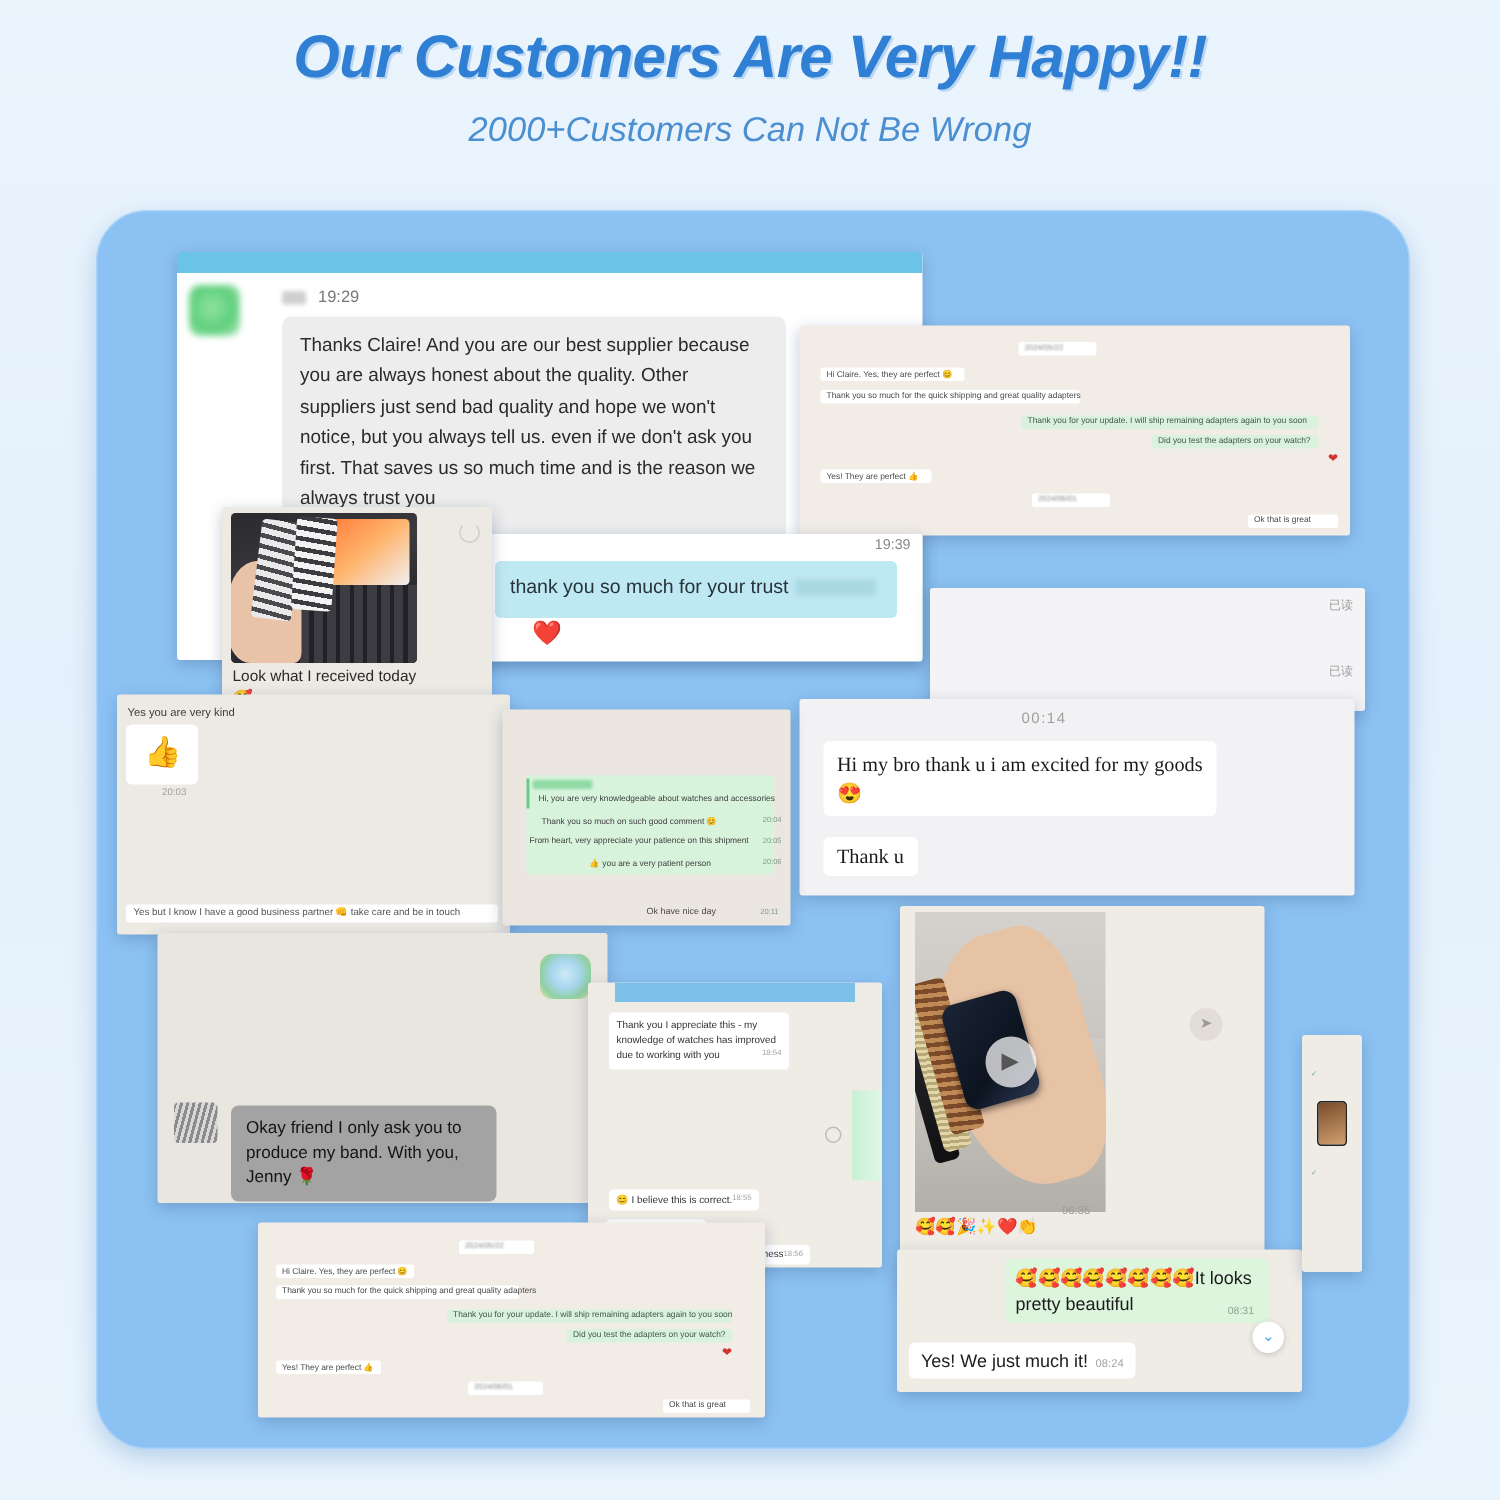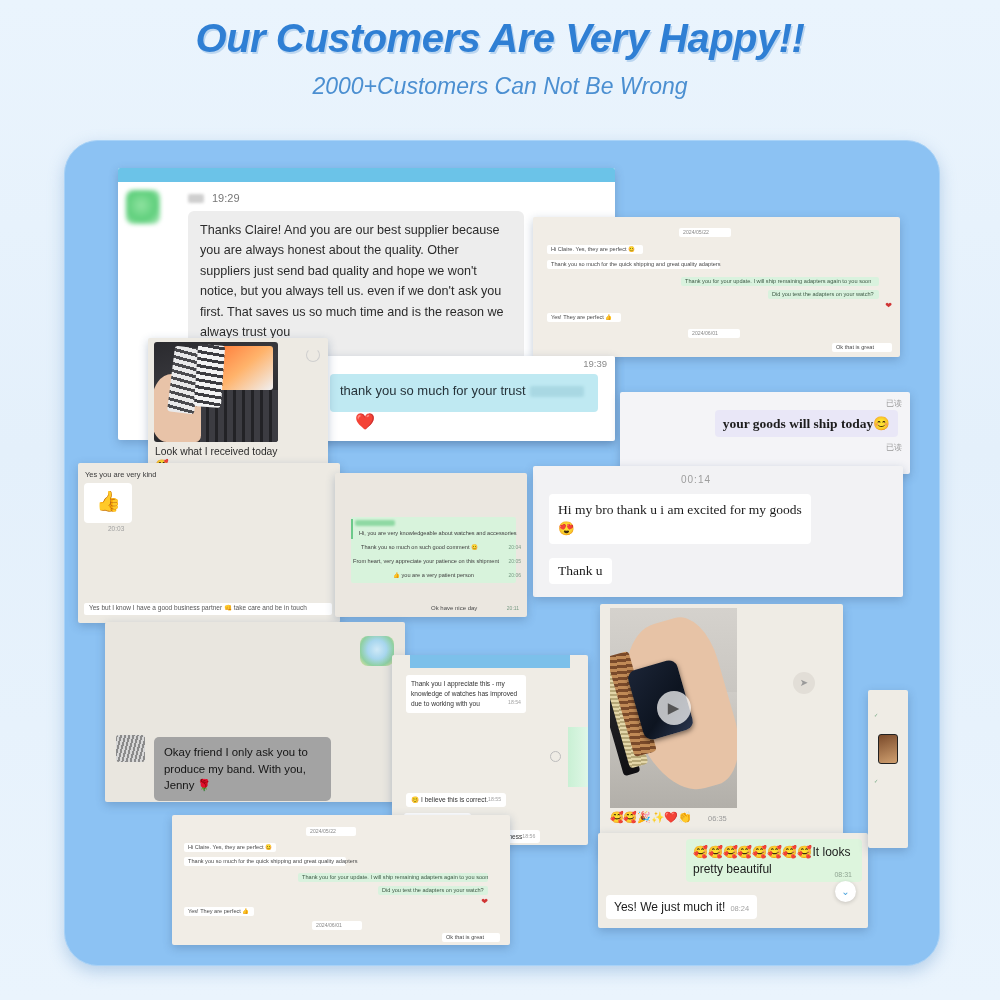--- a/index.html
+++ b/index.html
@@ -205,32 +205,32 @@
   #video-thumb .watch { position:absolute; left:20%; top:28%; width:40%; height:36%; background:linear-gradient(140deg,#1b2436,#0d1420 60%,#2b3750); border-radius:9px; transform:rotate(-16deg); box-shadow:0 2px 5px rgba(0,0,0,.5); }
   #video-thumb .bandA { position:absolute; left:8%; top:22%; width:18%; height:52%; background:repeating-linear-gradient(10deg,#7a4a2a 0 3px,#c08a56 3px 6px); transform:rotate(-16deg); border-radius:4px; }
   #video-thumb .bandB { position:absolute; left:5%; top:30%; width:15%; height:50%; background:repeating-linear-gradient(10deg,#e3d6a8 0 2px,#b6a878 2px 4px); transform:rotate(-16deg); border-radius:4px; }
   #video-thumb .bandC { position:absolute; left:0%; top:34%; width:13%; height:50%; background:linear-gradient(180deg,#2a2a2e,#101013); transform:rotate(-16deg); border-radius:4px; }
   #video-thumb .play {
     position:absolute; left:50%; top:50%; transform:translate(-50%,-50%);
     width:34px; height:34px; border-radius:50%; background:rgba(255,255,255,.72);
     color:#555; font-size:15px; text-align:center; line-height:34px;
   }
   #card-video .emrow { position:absolute; left:10px; top:207px; font-size:11px; }
-  #card-video .vtime { position:absolute; left:108px; top:210px; font-size:7.5px; color:#9b9b9b; }
+  #card-video .vtime { position:absolute; left:108px; top:198px; font-size:7.5px; color:#9b9b9b; }
   #card-video .fwd {
     position:absolute; right:28px; top:68px; width:22px; height:22px; border-radius:50%;
     background:#e2ded7; color:#9a9a9a; font-size:10px; text-align:center; line-height:22px;
   }
 
   
   #card-pretty { left: 598px; top: 833px; width: 270px; height: 95px; background:#efece5; border-radius:2px; }
   #card-pretty .gb {
     position:absolute; left:72px; top:6px; width:176px;
     background:#ddf5dd; border-radius:4px; padding:5px 7px;
-    font-size:12px; line-height:1.38; color:#1b1b1b;margin-left:16px;
+    font-size:12px; line-height:1.38; color:#1b1b1b;
   }
   #card-pretty .gbt { position:absolute; right:10px; bottom:2px; font-size:7px; color:#8fa592; }
   #card-pretty .wb {
     position:absolute; left:8px; top:62px;
     background:#fff; border-radius:4px; padding:5px 8px;
     font-size:12px; color:#1b1b1b;
   }
   #card-pretty .wbt { font-size:7.5px; color:#a3a3a3; margin-left:5px; }
   #card-pretty .scroll2 {
     position:absolute; right:12px; top:48px; width:21px; height:21px; background:#fff; border-radius:50%;
@@ -310,23 +310,20 @@
 <div class="card" id="card-trust">
   <div class="time">19:39</div>
   <div class="bub">
     <span>thank you so much for your trust</span><span class="mask"></span>
   </div>
   <div class="heart">❤️</div>
 </div>
 
 <div class="card" id="card-ship">
   <div class="rt" style="top:6px;">已读</div>
-  <div class="bub">
-    <span>your goods will ship today</span><span>😊</span>
-  </div>
   <div class="rt" style="top:50px;">已读</div>
 </div>
 
 <div class="card" id="card-bro">
   <div class="ts">00:14</div>
   <div class="b1">
     <span>Hi my bro thank u i am excited for my goods</span>
     <span>😍</span>
   </div>
   <div class="b2">Thank u</div>

